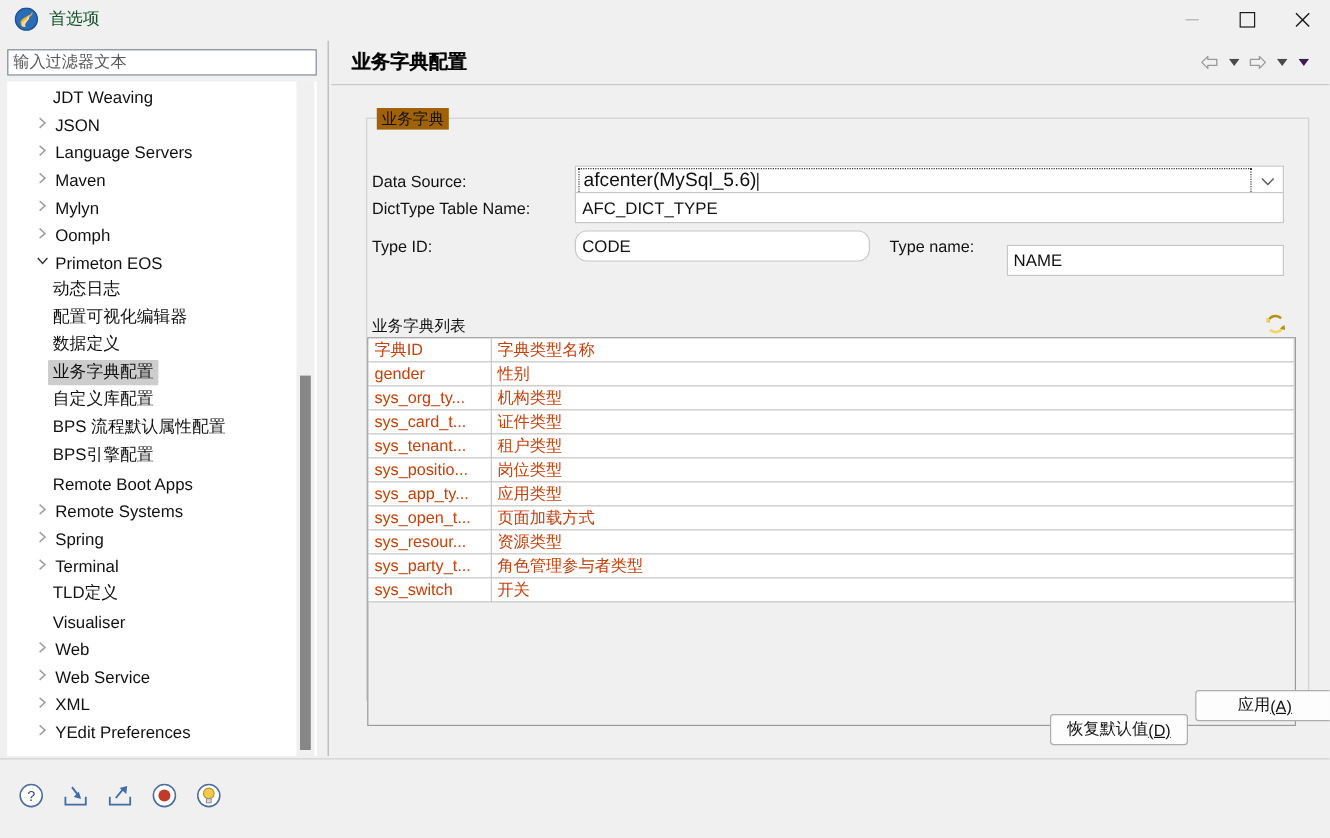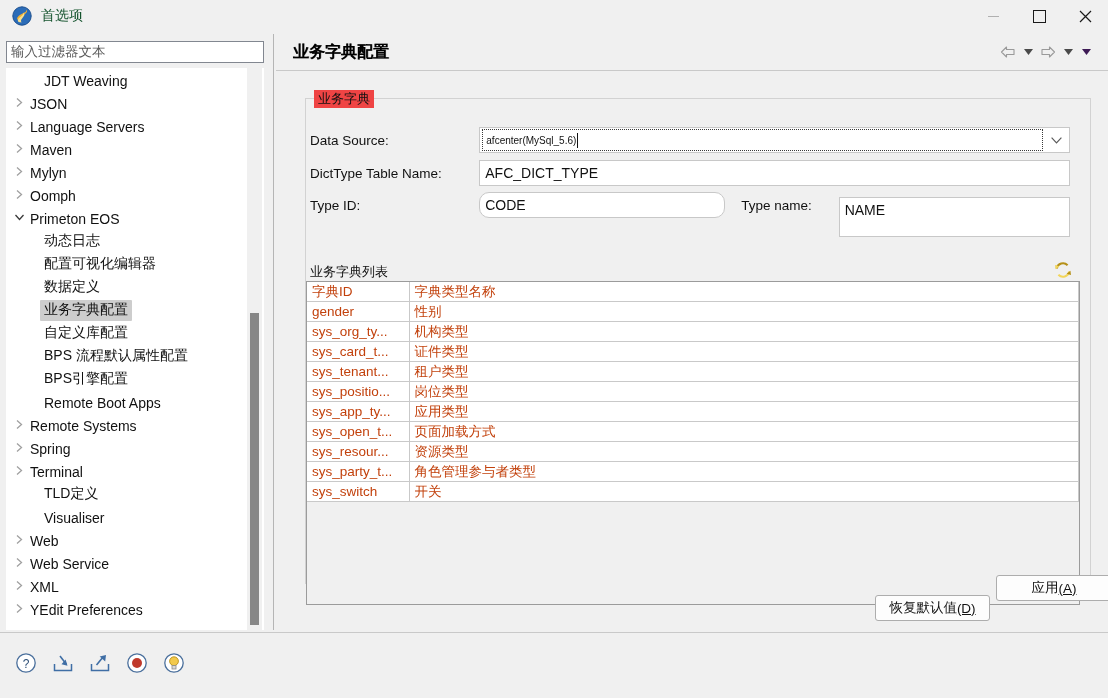--- a/index.html
+++ b/index.html
@@ -57,21 +57,21 @@
   }
   .tw {
     width: 14px; height: 23px; flex: 0 0 14px;
     display: flex; align-items: center; justify-content: center;
   }
   .tw svg { display: block; }
   .tree-label { padding: 1px 4px 2px 4px; border-radius: 1px; }
   .tree-item.selected .tree-label { background: #cdcdcd; }
 
   
-  .d0 { padding-left: 6px; }
+  .d0 { padding-left: 22px; }
   .d1 { padding-left: 34px; }
 
   #tree-scroll-track {
     position: absolute; left: 247px; top: 68px; width: 15px; height: 562px;
     background: #f0f0f0;
   }
   #tree-scroll-thumb {
     position: absolute; left: 250px; top: 313px; width: 9px; height: 312px;
     background: #878787;
   }
@@ -97,40 +97,40 @@
   .navbtn { width: 20px; height: 22px; display: flex; align-items: center; justify-content: center; }
   .caret { width: 16px; height: 22px; display: flex; align-items: center; justify-content: center; }
 
   
   #group-dict {
     position: absolute; left: 29px; top: 64px; width: 786px; height: 486px;
     border: 1px solid #d2d2d2; box-sizing: border-box;
   }
   #group-dict-legend {
     position: absolute; left: 38px; top: 56px;
-    background: #ef4444; padding: 0 4px; font-size: 13px; color: #111;
+    background: #a16207; padding: 0 4px; font-size: 13px; color: #111;
   }
 
   .form-row { position: absolute; display: flex; align-items: center; }
   .form-label { font-size: 13.5px; color: #111; }
 
   .txt {
     border: 1px solid #c8c8c8; background: #fff; box-sizing: border-box;
     font-family: inherit; font-size: 14px; color: #111;
     padding: 0 5px; outline: none;
   }
   .combo {
     box-sizing: border-box;
     border: 1px solid #c8c8c8; background: #fff;
     display: flex; align-items: center;
   }
   .combo .focusbox {
     flex: 1 1 auto; height: 20px; margin: 2px 0 2px 2px;
     border: 1px dotted #3a3a3a; display: flex; align-items: center;
-    padding-left: 3px; font-size: 10px; color: #111; position: relative;
+    padding-left: 3px; font-size: 16px; color: #111; position: relative;
   }
   .combo .caretzone { width: 26px; display:flex; align-items:center; justify-content:center; }
   .caret-cursor {
     display: inline-block; width: 1px; height: 15px; background: #111;
     margin-left: 1px; vertical-align: middle;
   }
 
   #list-label { position: absolute; left: 34px; top: 229px; font-size: 13px; color: #111; }
   #refresh-icon { position: absolute; left: 777px; top: 226px; width: 20px; height: 20px; }
 
@@ -381,21 +381,21 @@
         <svg width="9" height="6" viewBox="0 0 9 6">
             <path d="M0 0 L9 0 L4.5 6 Z" fill="#3d1a55"></path>
           </svg>
       </div>
     </div>
   </div>
 
   <div id="group-dict"></div>
   <div id="group-dict-legend">业务字典</div>
 
-  <div class="form-row" style="left:34px; top:93px; width:760px; height:26px;">
+  <div class="form-row" style="left:34px; top:104px; width:760px; height:26px;">
     <div class="form-label" style="width:172px;">Data Source:</div>
     <div class="combo" style="width:600px; height:26px;">
       <div class="focusbox">
         <span>afcenter(MySql_5.6)</span>
           <span class="caret-cursor"></span>
       </div>
       <div class="caretzone">
         <svg width="11" height="7" viewBox="0 0 11 7">
             <path d="M0.6 0.7 L5.5 5.8 L10.4 0.7" fill="none" stroke="#5a5a5a" stroke-width="1.2"></path>
           </svg>
@@ -405,21 +405,21 @@
 
   <div class="form-row" style="left:34px; top:126px; width:760px; height:26px;">
     <div class="form-label" style="width:172px;">DictType Table Name:</div>
     <div class="txt" style="width:600px; height:26px; line-height:24px;">AFC_DICT_TYPE</div>
   </div>
 
   <div class="form-row" style="left:34px; top:158px; width:760px; height:26px;">
     <div class="form-label" style="width:172px;">Type ID:</div>
     <div class="txt" style="width:250px; height:26px; line-height:24px;border-radius:10px;">CODE</div>
     <div class="form-label" style="width:99px; padding-left:16px;">Type name:</div>
-    <div class="txt" style="width:235px; height:40px; line-height:24px;margin-top:24px;">NAME</div>
+    <div class="txt" style="width:235px; height:26px; line-height:24px;margin-top:24px;">NAME</div>
   </div>
 
   <div id="list-label">业务字典列表</div>
   <div id="refresh-icon">
     <svg width="20" height="20" viewBox="0 0 20 20">
       <path d="M3.6 8.4 A6.6 6.6 0 0 1 14.6 5.2" fill="none" stroke="#b59018" stroke-width="2.1"></path>
       <path d="M16.4 11.6 A6.6 6.6 0 0 1 5.4 14.8" fill="none" stroke="#f2d55a" stroke-width="2.1"></path>
       <path d="M2.0 5.0 L6.4 6.2 L2.6 9.2 Z" fill="#f2d55a"></path>
       <path d="M18.0 15.0 L13.6 13.8 L17.4 10.8 Z" fill="#b59018"></path>
     </svg>

